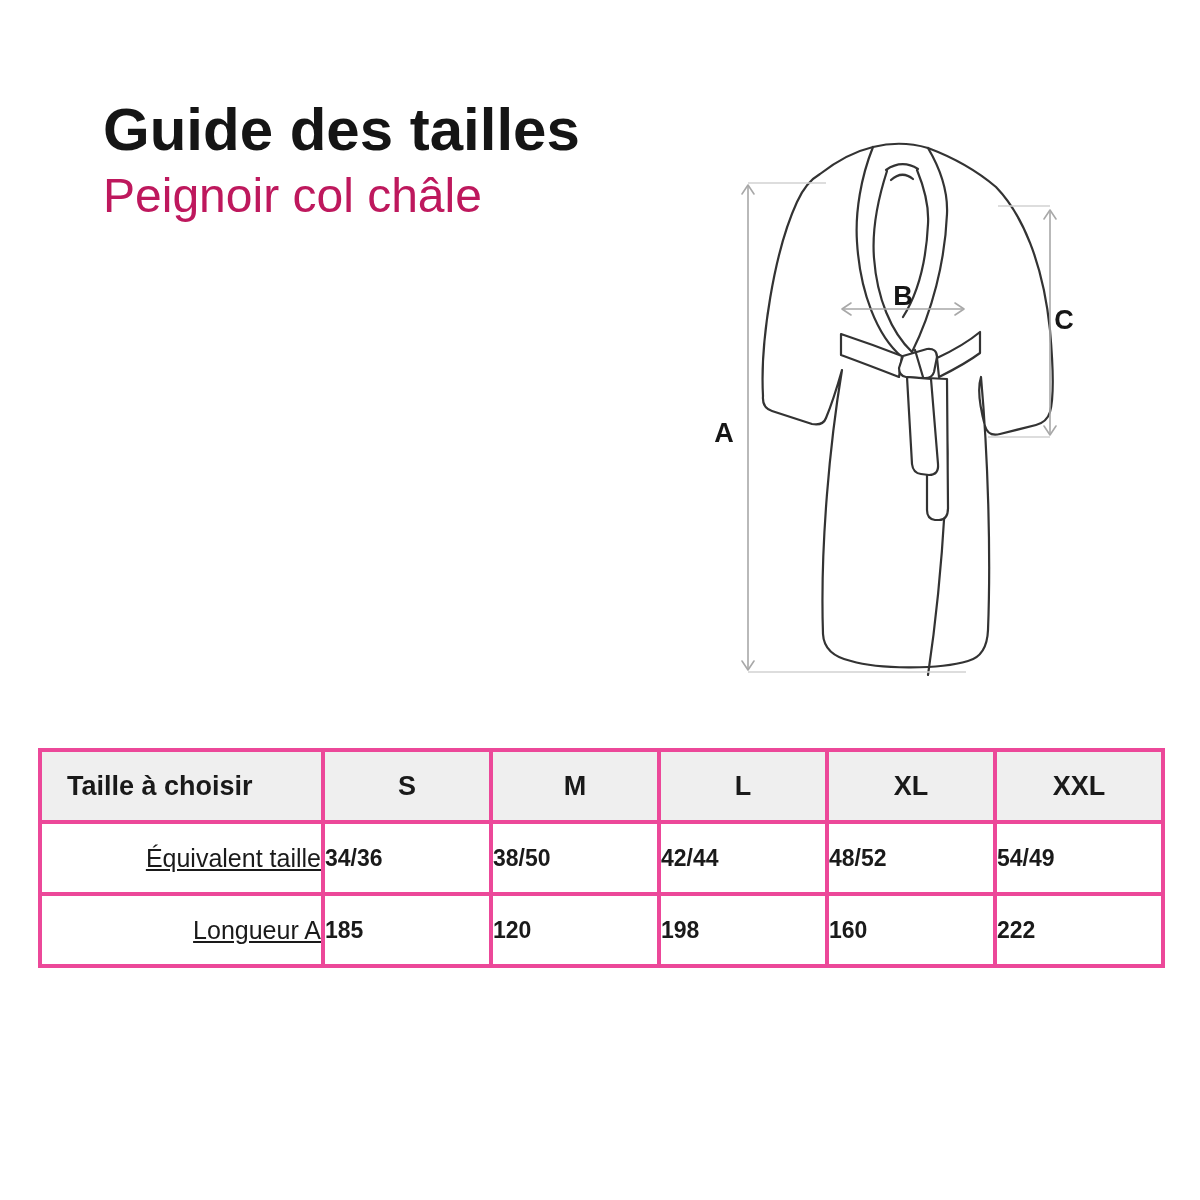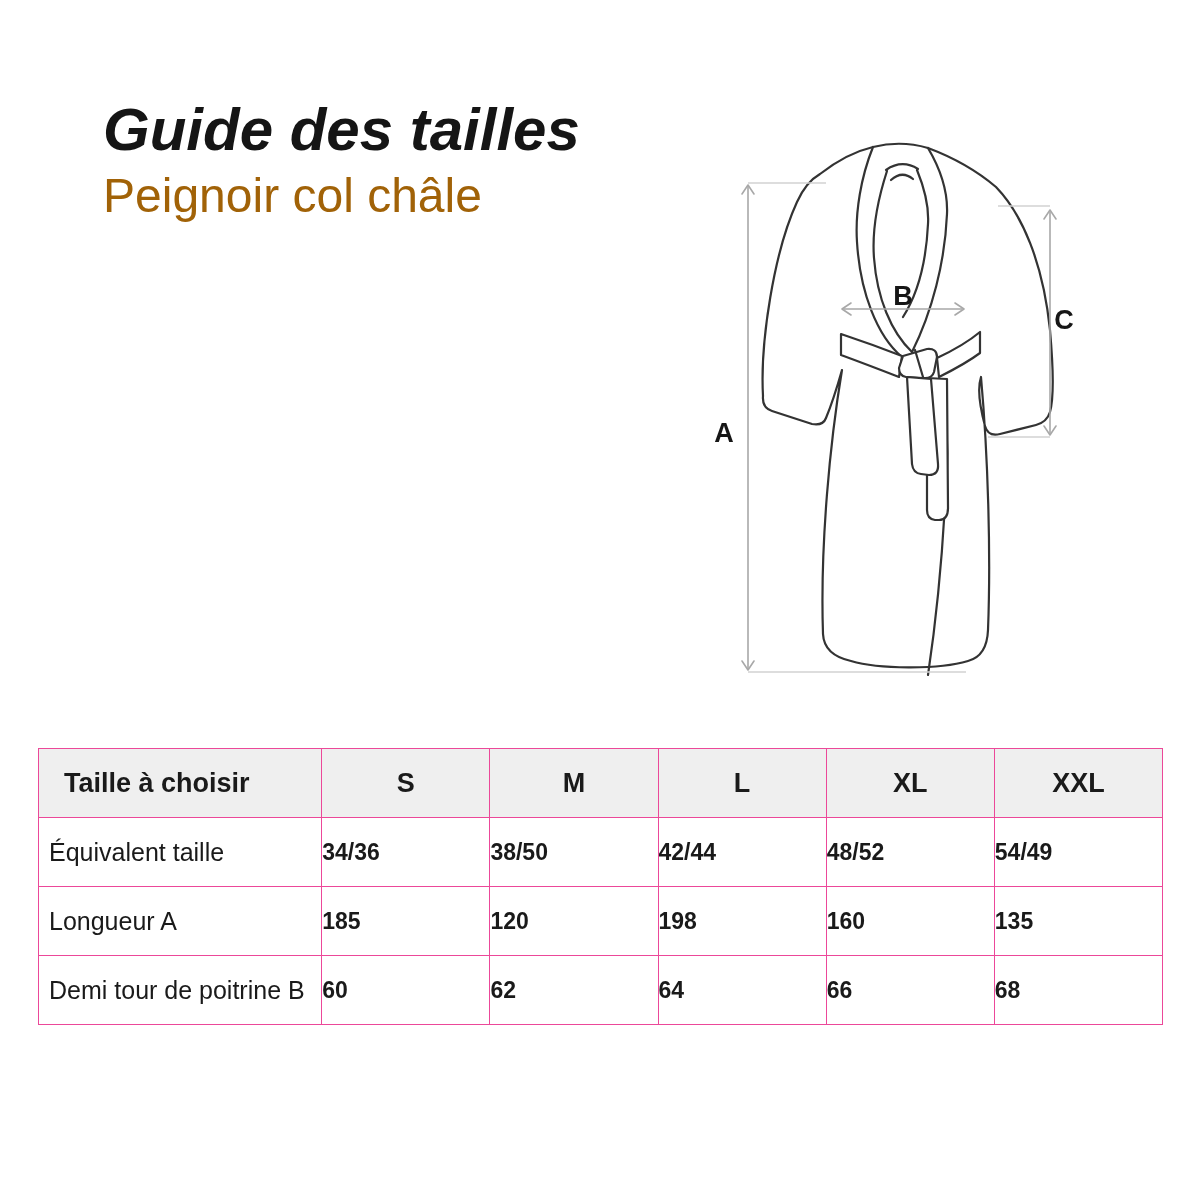--- a/index.html
+++ b/index.html
@@ -2,37 +2,37 @@
 <html><head>
 <meta charset="utf-8">
 <style>
   html,body{margin:0;padding:0;background:#fff;}
   .page{
     position:relative;width:1200px;height:1200px;background:#ffffff;overflow:hidden;
     font-family:"Liberation Sans","DejaVu Sans",sans-serif;color:#1a1a1a;
   }
   
   .heading{position:absolute;left:103px;top:100px;}
-  .title{font-size:60px;font-weight:700;line-height:1;letter-spacing:0;color:#151515;font-style:italic;}
-  .subtitle{font-size:48px;font-weight:400;line-height:1;margin-top:12px;color:#a16207;}
+  .title{font-size:60px;font-weight:700;line-height:1;letter-spacing:0;color:#151515;}
+  .subtitle{font-size:48px;font-weight:400;line-height:1;margin-top:12px;color:#be185d;}
   
   .diagram{position:absolute;left:700px;top:130px;width:420px;height:570px;}
   .diagram svg{display:block;width:100%;height:100%;}
   .measure-label{font-family:"Liberation Sans","DejaVu Sans",sans-serif;font-size:27px;font-weight:700;fill:#161616;}
   
   .size-table{
     position:absolute;left:38px;top:748px;width:1125px;border-collapse:collapse;table-layout:fixed;
   }
   .size-table th,.size-table td{
-    border:1px solid #ec4899;height:68px;vertical-align:middle;background:#ffffff;
+    border:4px solid #ec4899;height:68px;vertical-align:middle;background:#ffffff;
     padding:0;overflow:hidden;white-space:nowrap;
   }
   .size-table th{background:#efefef;font-size:27px;font-weight:700;text-align:center;}
   .size-table th.label-col{text-align:left;padding-left:25px;}
-  .size-table td.row-label{font-size:25px;font-weight:400;text-align:left;padding-left:10px;}
+  .size-table td.row-label{font-size:25px;font-weight:400;text-align:right;padding-left:10px;text-decoration:underline;}
   .size-table td.val{font-size:23px;font-weight:700;text-align:left;}
 </style>
 </head>
 <body>
 
 <div class="page">
 
   <div class="heading">
     <div class="title">Guide des tailles</div>
     <div class="subtitle">Peignoir col châle</div>
@@ -138,26 +138,18 @@
         <td class="val">42/44</td>
         <td class="val">48/52</td>
         <td class="val">54/49</td>
       </tr>
       <tr>
         <td class="row-label">Longueur A</td>
         <td class="val">185</td>
         <td class="val">120</td>
         <td class="val">198</td>
         <td class="val">160</td>
-        <td class="val">135</td>
-      </tr>
-      <tr>
-        <td class="row-label">Demi tour de poitrine B</td>
-        <td class="val">60</td>
-        <td class="val">62</td>
-        <td class="val">64</td>
-        <td class="val">66</td>
-        <td class="val">68</td>
+        <td class="val">222</td>
       </tr>
     </tbody>
   </table>
 
 </div>
 
 </body></html>

